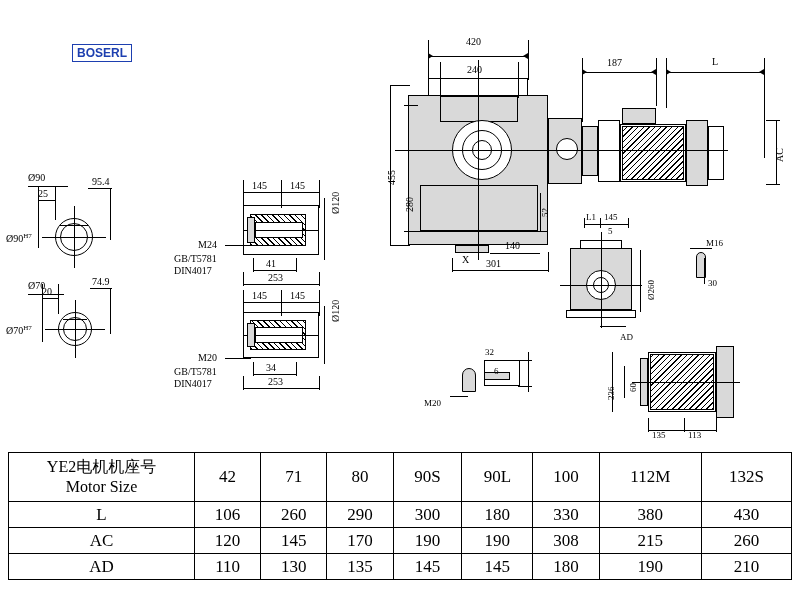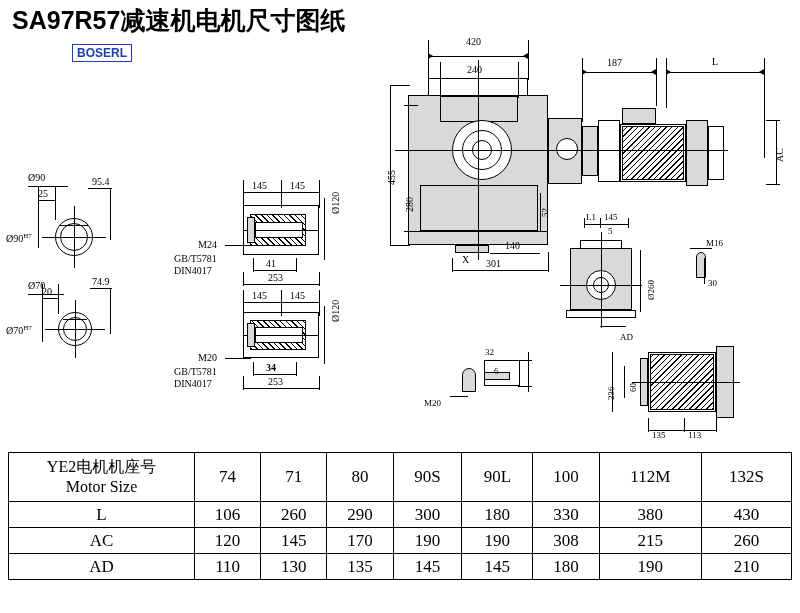--- a/index.html
+++ b/index.html
@@ -73,21 +73,20 @@
   .tbl td.head{font-size:16px;line-height:20px;padding:2px 0;}
   .tbl td.rowlab{font-size:17px;}
   .tbl tr.hrow td{height:44px;}
   .col0{width:185px;}
 </style>
 </head>
 <body>
 
 <div class="root">
 
-  <div class="title">SA97R57减速机电机尺寸图纸</div>
   <div class="brand">BOSERL</div>
 
   <div class="circ" style="left:55px;top:218px;width:38px;height:38px;"></div>
   <div class="circ" style="left:60px;top:223px;width:28px;height:28px;"></div>
   <div class="ln h1" style="left:60px;top:225px;width:28px;"></div>
   <div class="ln v1" style="left:74px;top:206px;height:62px;"></div>
   <div class="ln h1" style="left:42px;top:237px;width:64px;"></div>
 
   <div class="ln v1" style="left:38px;top:186px;height:62px;"></div>
   <div class="ln v1" style="left:55px;top:186px;height:34px;"></div>
@@ -170,21 +169,21 @@
   <div class="ln v1" style="left:324px;top:306px;height:58px;"></div>
 
   <div class="lbl" style="left:198px;top:352px;">M20</div>
   <div class="lbl" style="left:174px;top:366px;">GB/T5781</div>
   <div class="lbl" style="left:174px;top:378px;">DIN4017</div>
   <div class="ln h1" style="left:225px;top:358px;width:26px;"></div>
 
   <div class="ln v1" style="left:253px;top:362px;height:14px;"></div>
   <div class="ln v1" style="left:296px;top:362px;height:14px;"></div>
   <div class="ln h1" style="left:253px;top:374px;width:43px;"></div>
-  <div class="lbl" style="left:266px;top:362px;font-weight:bold;">34</div>
+  <div class="lbl" style="left:266px;top:362px;">34</div>
   <div class="ln v1" style="left:243px;top:376px;height:14px;"></div>
   <div class="ln v1" style="left:319px;top:376px;height:14px;"></div>
   <div class="ln h1" style="left:243px;top:388px;width:76px;"></div>
   <div class="lbl" style="left:268px;top:376px;">253</div>
 
   <div class="box fillg" style="left:408px;top:95px;width:140px;height:150px;"></div>
   <div class="box" style="left:428px;top:78px;width:100px;height:18px;"></div>
   <div class="box" style="left:440px;top:96px;width:78px;height:26px;"></div>
   <div class="circ" style="left:452px;top:120px;width:60px;height:60px;"></div>
   <div class="circ" style="left:462px;top:130px;width:40px;height:40px;"></div>
@@ -315,21 +314,21 @@
   <div class="lbl9" style="left:424px;top:398px;">M20</div>
   <div class="ln h1" style="left:450px;top:396px;width:18px;"></div>
 
   <table class="tbl">
     <tbody>
         <tr class="hrow">
       <td class="head col0">
         <div>YE2电机机座号</div>
         <div>Motor Size</div>
       </td>
-      <td>74</td>
+      <td>42</td>
       <td>71</td>
       <td>80</td>
       <td>90S</td>
       <td>90L</td>
       <td>100</td>
       <td>112M</td>
       <td>132S</td>
     </tr>
     <tr>
       <td class="rowlab">L</td>

